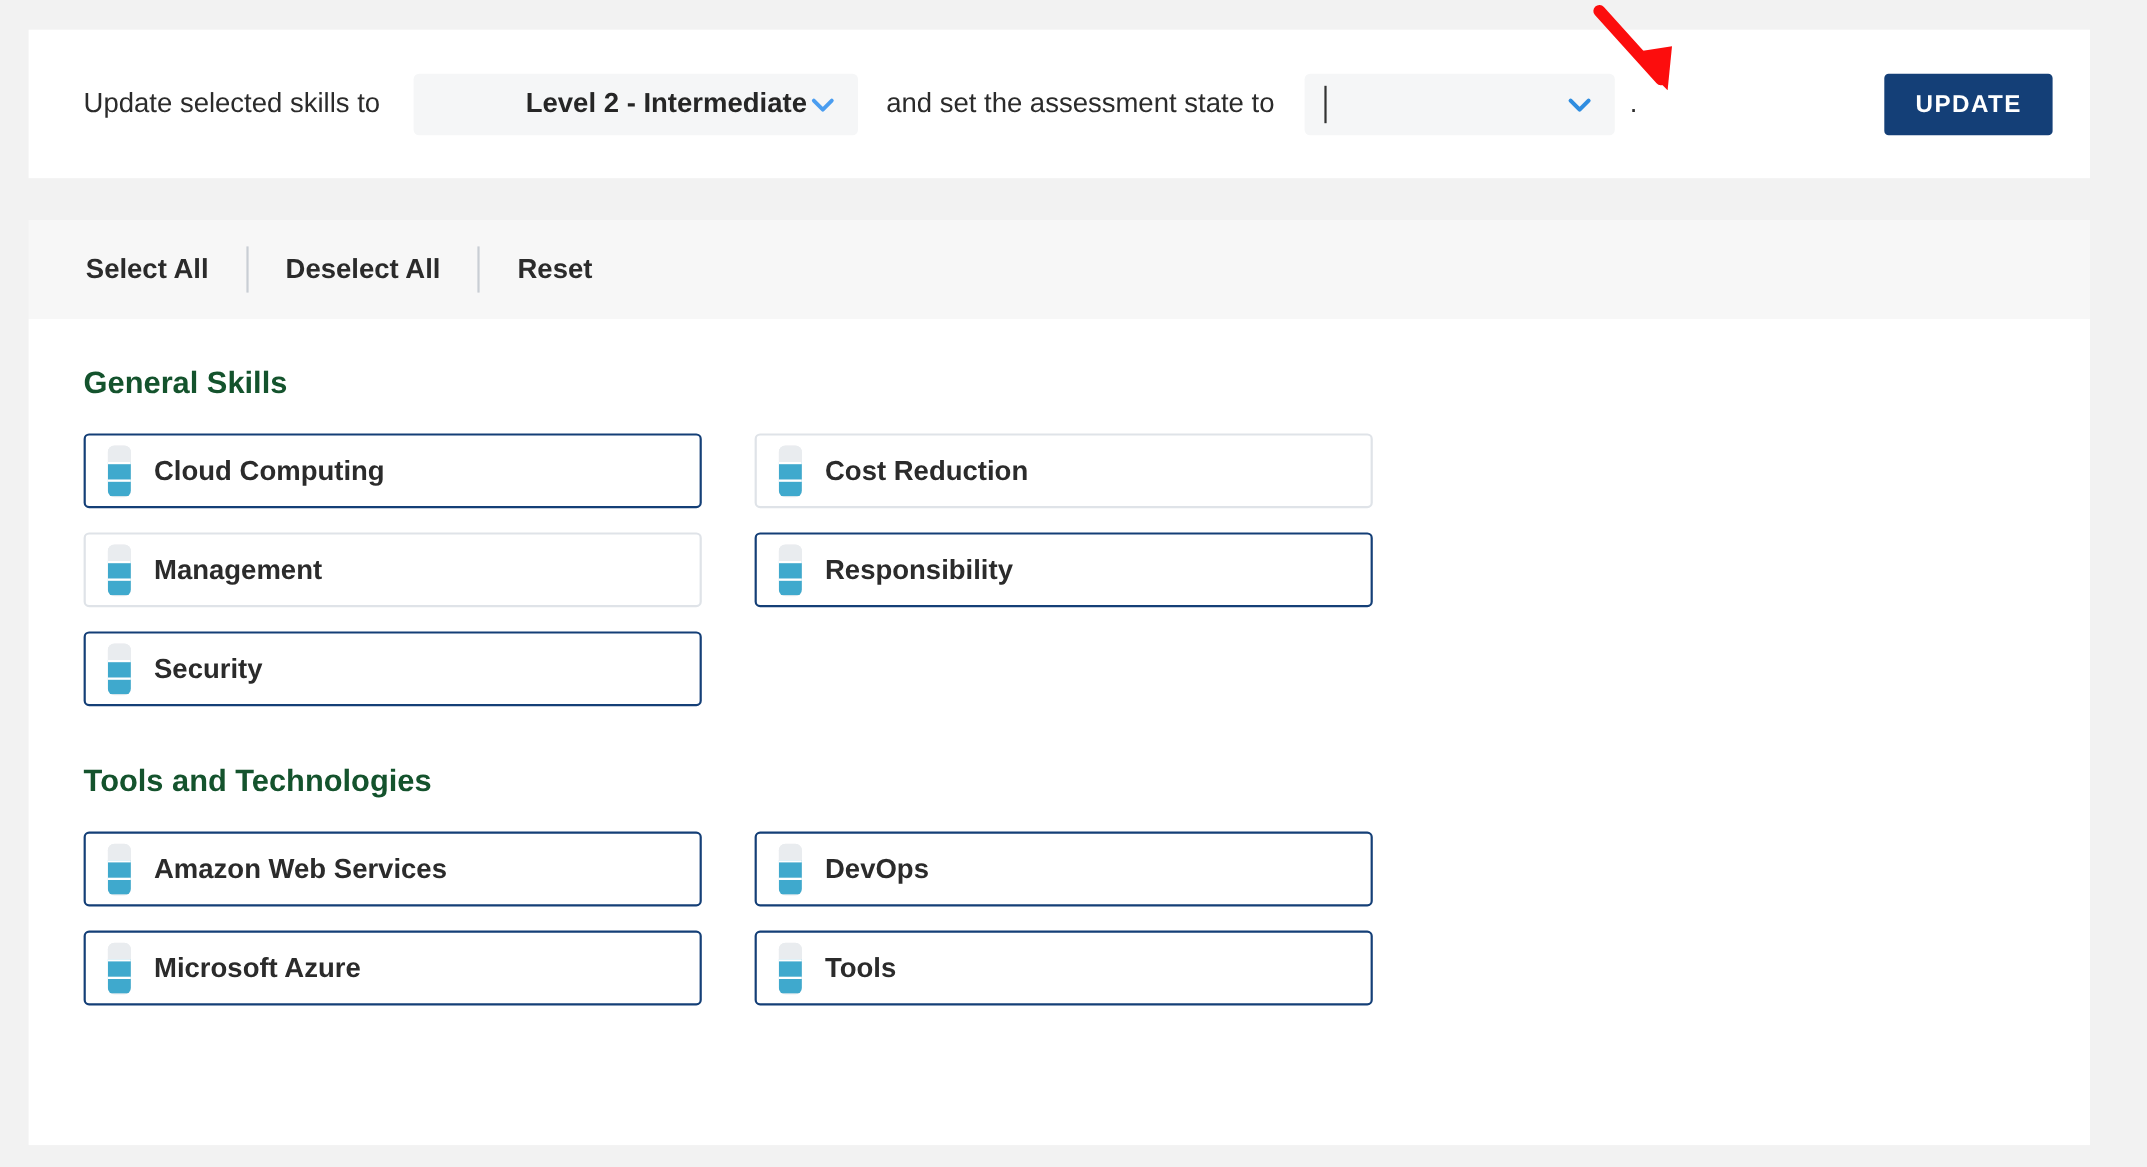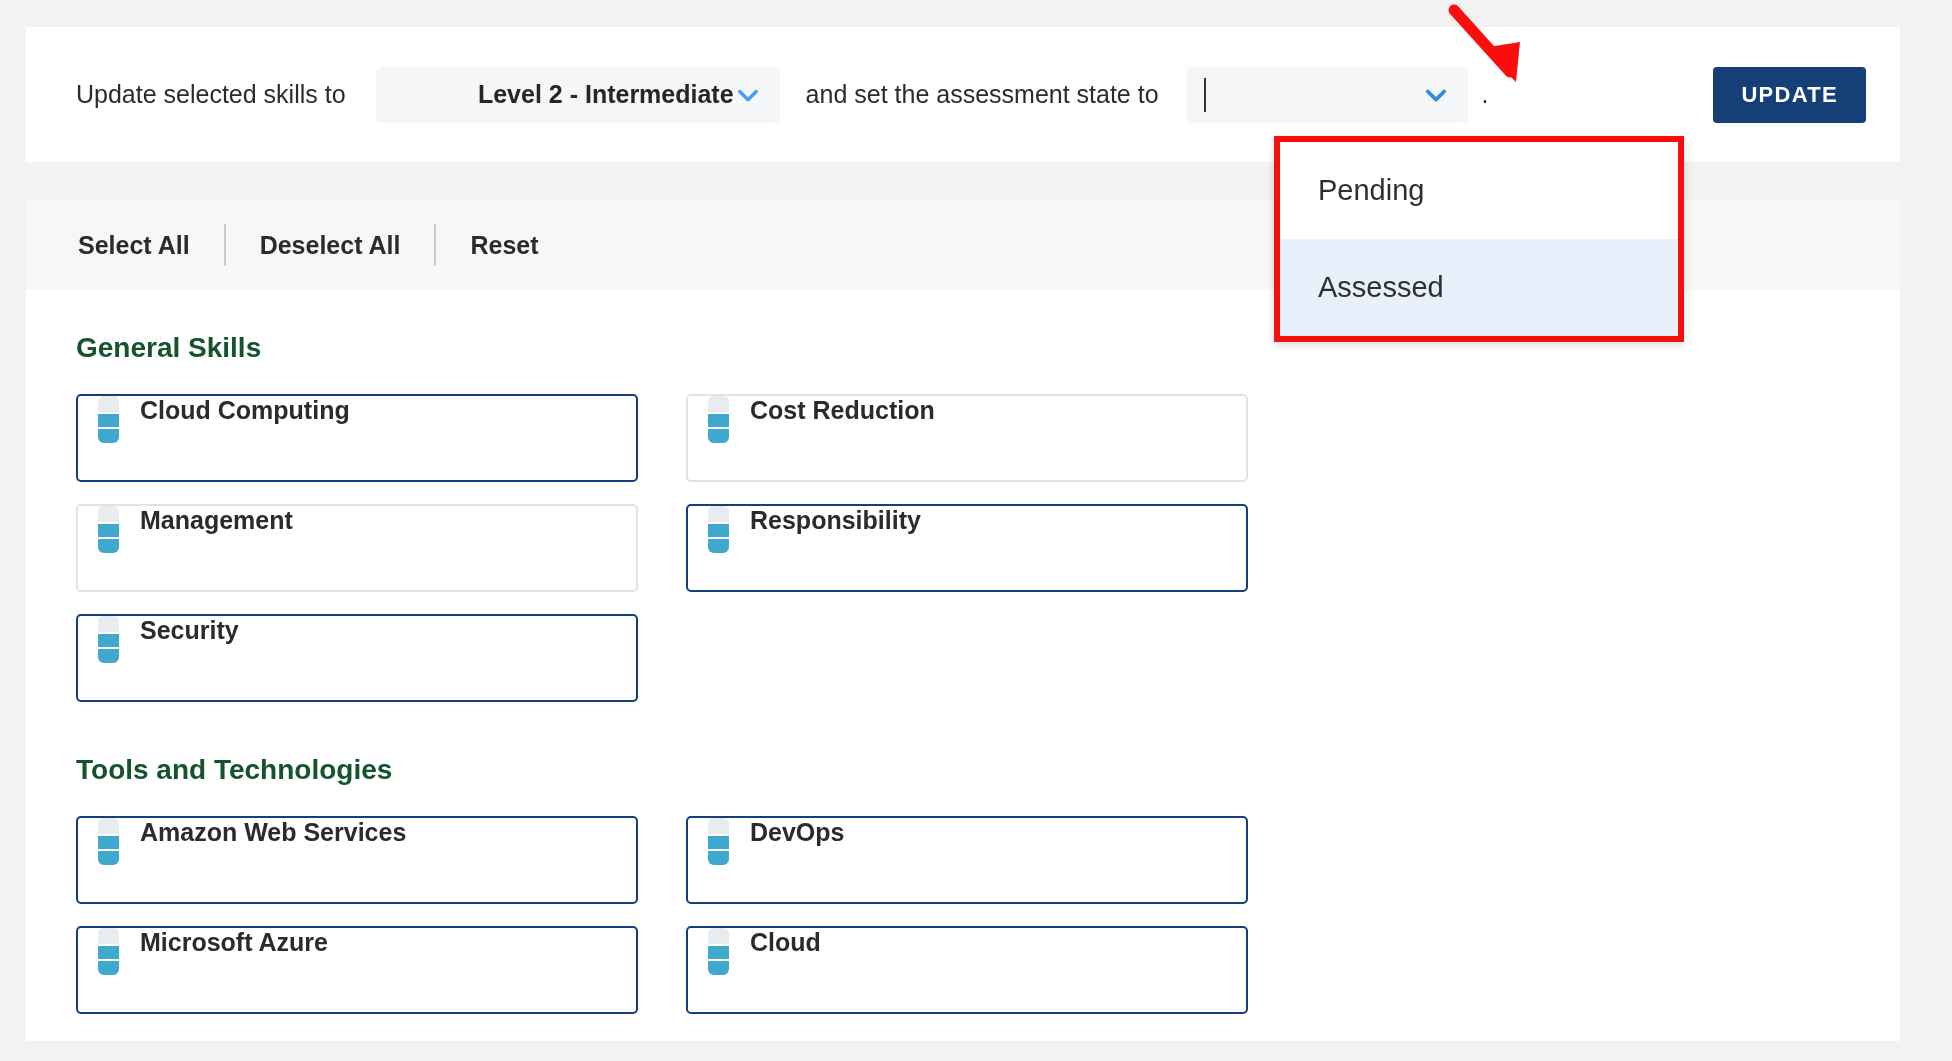--- a/index.html
+++ b/index.html
@@ -198,25 +198,26 @@
   .section + .section { margin-top: 52px; }
 
   .grid {
     display: flex;
     flex-wrap: wrap;
     gap: 22px 48px;
   }
 
   .card {
     width: 562px;
-    height: 88px;
+    height: 68px;
     border: 2px solid #dfe3e8;
     border-radius: 5px;
     background: #ffffff;
     display: flex;
+    align-items: center;
     padding-left: 20px;
     cursor: pointer;
   }
 
   .card.selected {
     border: 2px solid #143f77;
   }
 
   .level-bar {
     width: 21px;
@@ -268,24 +269,20 @@
       </svg>
     </div>
 
     <span class="period">.</span>
 
     <span class="spacer"></span>
 
     <button class="update-btn">UPDATE</button>
   </div>
 
-  <div class="dropdown">
-    <div class="dropdown-item">Pending</div>
-    <div class="dropdown-item highlighted">Assessed</div>
-  </div>
 
   <svg class="arrow" viewBox="0 0 130 80">
     <path d="M14 8 L70 70" stroke="#fc0d0d" stroke-width="11" stroke-linecap="round"></path>
     <path d="M76 80 L42 46 L80 40 Z" fill="#fc0d0d"></path>
   </svg>
 
   <div class="action-bar">
     <span class="action-link">Select All</span>
     <span class="action-divider"></span>
     <span class="action-link">Deselect All</span>
@@ -366,20 +363,20 @@
                 <div class="seg filled sep"></div>
               </div>
               <span class="card-label">Microsoft Azure</span>
             </div>
             <div class="card selected">
               <div class="level-bar">
                 <div class="seg empty"></div>
                 <div class="seg filled sep"></div>
                 <div class="seg filled sep"></div>
               </div>
-              <span class="card-label">Cloud</span>
+              <span class="card-label">Tools</span>
             </div>
           </div>
         </div>
       </div>
   </div>
 
 </div>
 
 </body></html>

